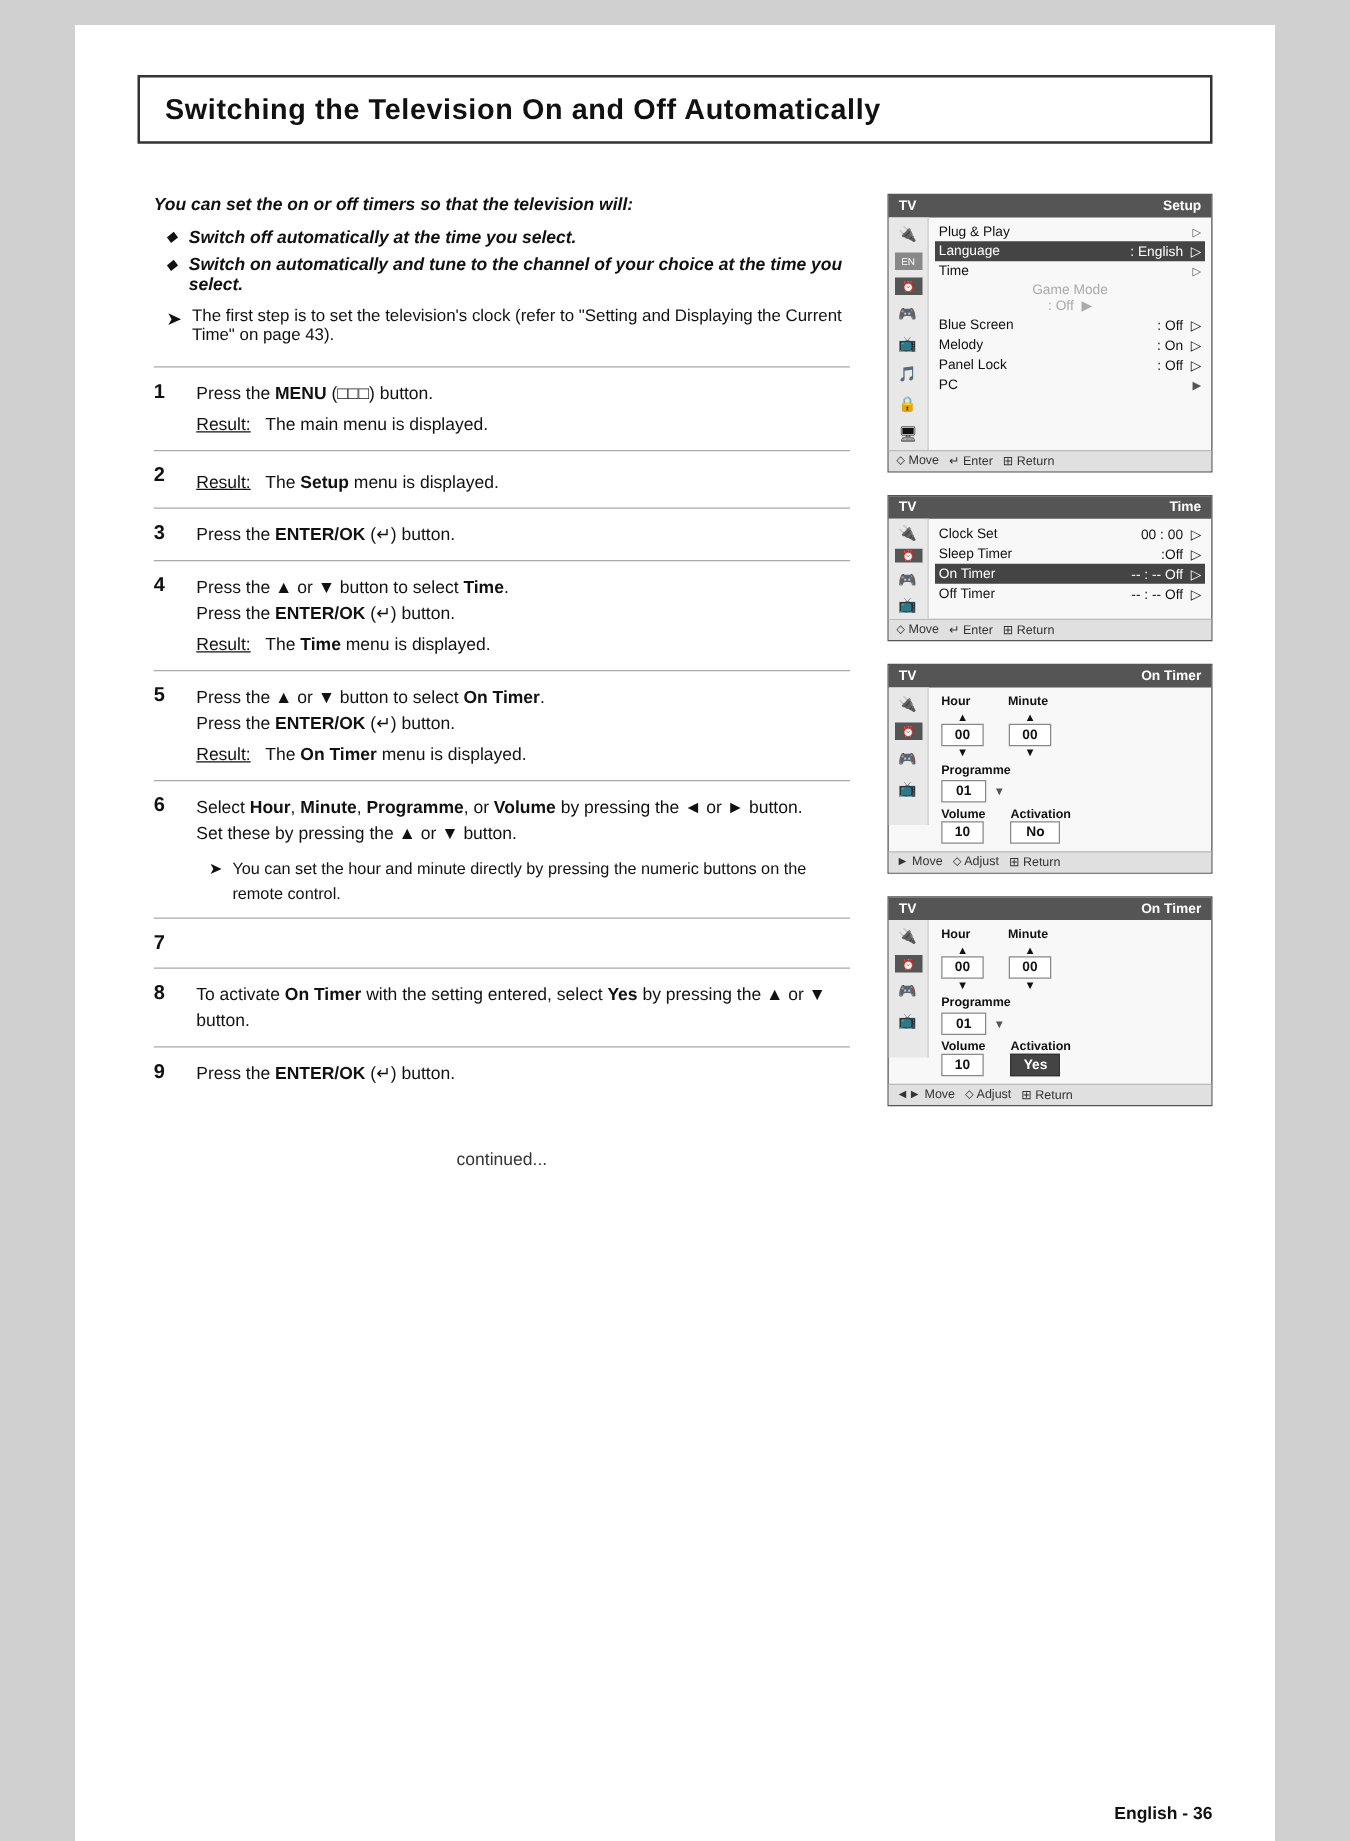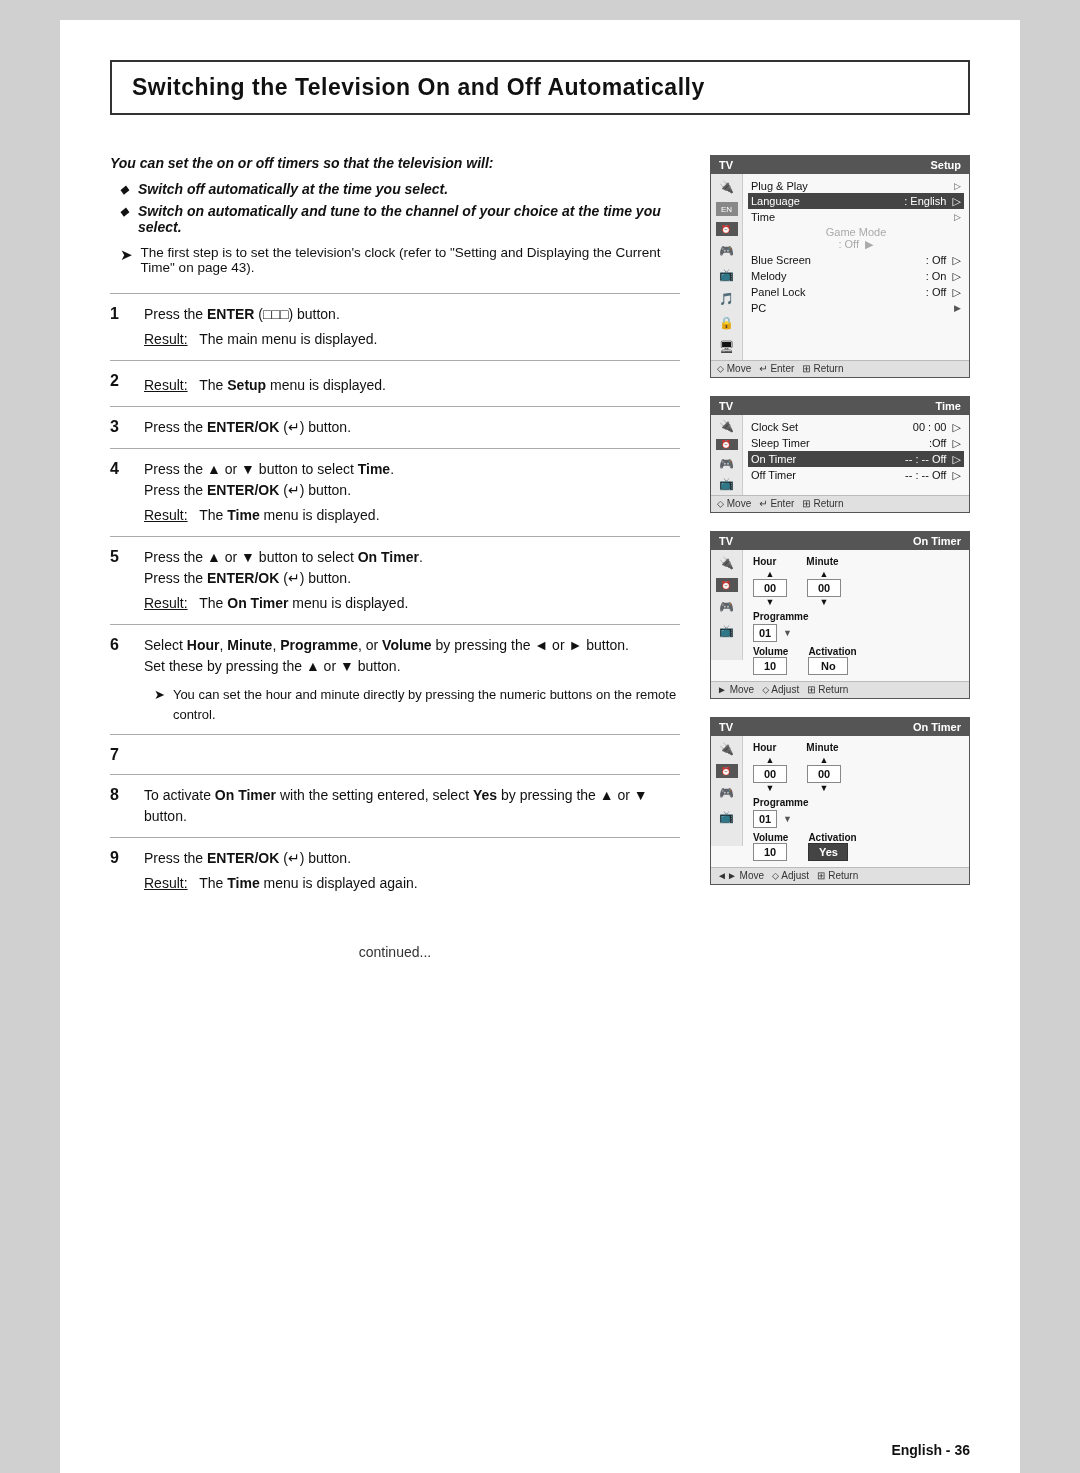--- a/index.html
+++ b/index.html
@@ -41,20 +41,21 @@
 
     
     .content-area {
       display: flex;
       gap: 30px;
     }
 
     .left-col {
       flex: 1;
       min-width: 0;
+      margin-left: 13px;
     }
 
     .right-col {
       width: 260px;
       flex-shrink: 0;
       display: flex;
       flex-direction: column;
       gap: 18px;
     }
 
@@ -258,21 +259,21 @@
       display: flex;
       align-items: center;
       justify-content: center;
       font-size: 11px;
       font-weight: bold;
     }
 
     .prog-box {
       border: 1px solid #888;
       background: #fff;
-      width: 24px;
+      width: 36px;
       height: 18px;
       display: flex;
       align-items: center;
       justify-content: center;
       font-size: 11px;
       font-weight: bold;
     }
   </style>
 </head>
 <body>
@@ -295,21 +296,21 @@
       </ul>
 
       <div class="arrow-note">
         <span class="arrow">➤</span>
         <span>The first step is to set the television's clock (refer to "Setting and Displaying the Current Time" on page 43).</span>
       </div>
 
       <div class="step">
         <span class="step-num">1</span>
         <div class="step-content">
-          <div>Press the <strong>ENTER</strong> (□□□) button.</div>
+          <div>Press the <strong>MENU</strong> (□□□) button.</div>
           <div class="result-line">
             <span class="result-label">Result:</span>
             &nbsp;&nbsp;The main menu is displayed.
           </div>
         </div>
       </div>
 
       <div class="step">
         <span class="step-num">2</span>
         <div class="step-content">
@@ -368,24 +369,20 @@
         <span class="step-num">8</span>
         <div class="step-content">
           <div>To activate <strong>On Timer</strong> with the setting entered, select <strong>Yes</strong> by pressing the ▲ or ▼ button.</div>
         </div>
       </div>
 
       <div class="step">
         <span class="step-num">9</span>
         <div class="step-content">
           <div>Press the <strong>ENTER/OK</strong> (↵) button.</div>
-          <div class="result-line">
-            <span class="result-label">Result:</span>
-            &nbsp;&nbsp;The <strong>Time</strong> menu is displayed again.
-          </div>
         </div>
       </div>
 
       <div class="footer-continued">
         <span>continued...</span>
       </div>
 
     </div>
 
     <div class="right-col">

